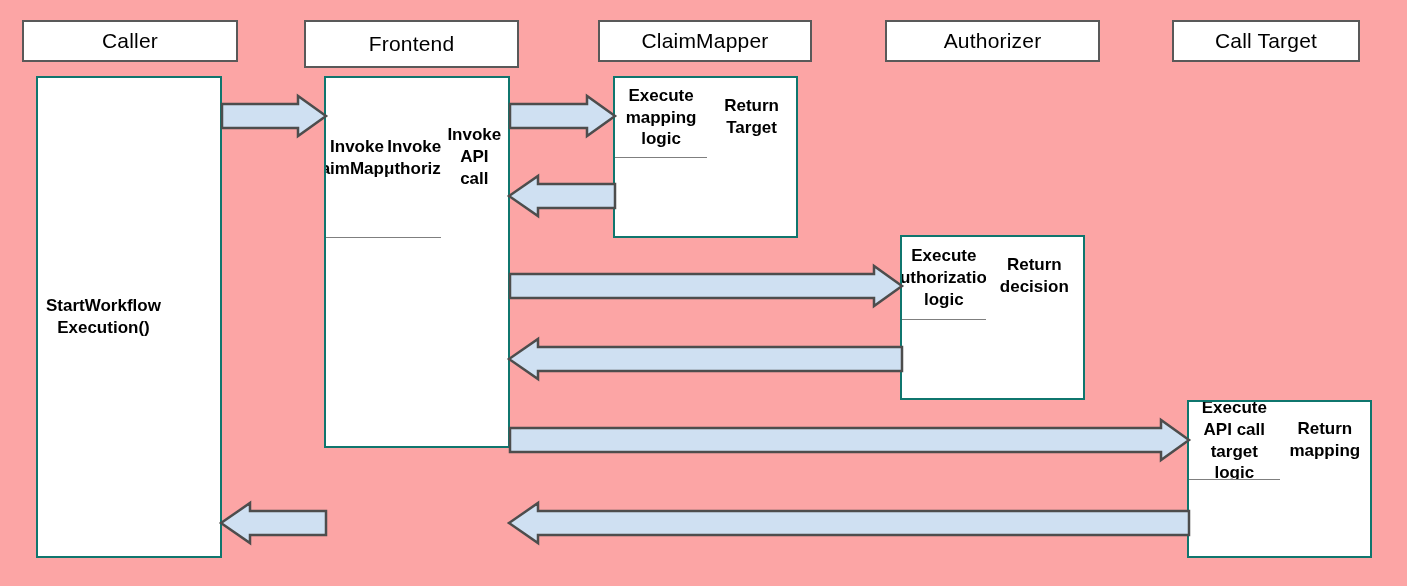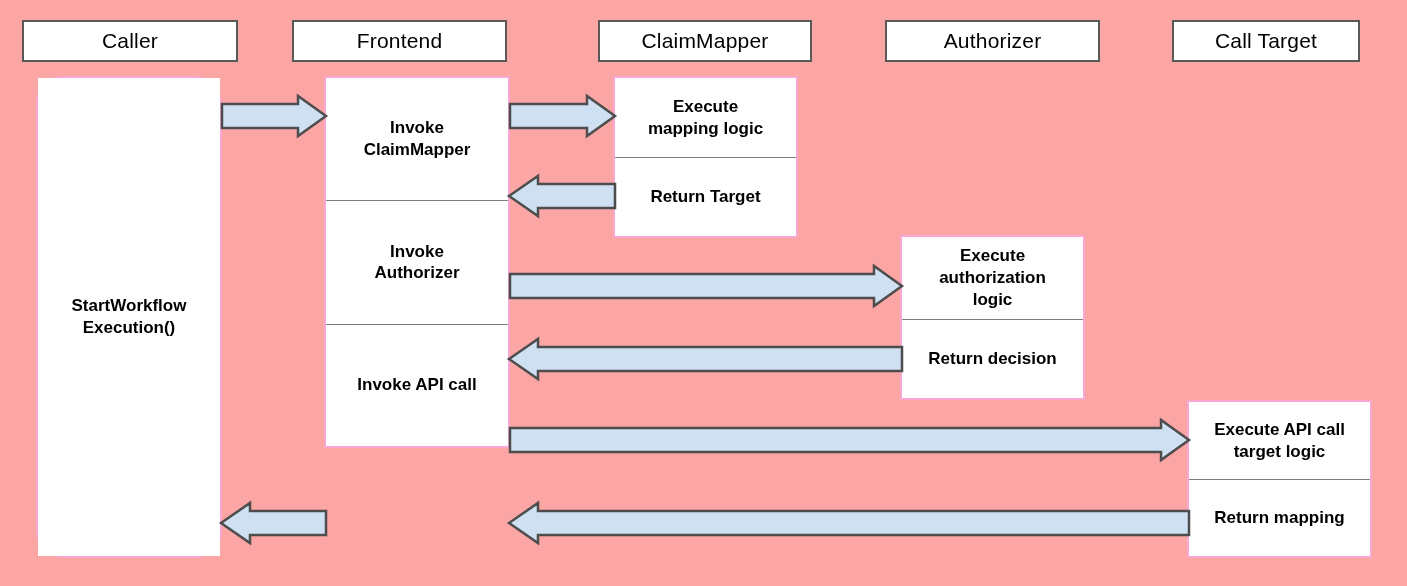--- a/index.html
+++ b/index.html
@@ -28,24 +28,24 @@
     font-size: 21px;
     font-weight: 400;
     color: #000000;
     letter-spacing: 0.2px;
   }
 
   
   .act-col {
     position: absolute;
     box-sizing: border-box;
-    border: 2px solid #f9a8d4;
+    border: 2px solid #0f766e;
     background: #ffffff;
     display: flex;
-    flex-direction: column;
+    flex-direction: row;
   }
   .act-box {
     box-sizing: border-box;
     background: #ffffff;
     display: flex;
     align-items: center;
     justify-content: center;
     text-align: center;
     font-size: 17px;
     font-weight: bold;
@@ -65,37 +65,37 @@
 </style>
 </head>
 <body>
 
 <div id="canvas">
 
   <div class="lifeline-head" style="left:22px; top:20px; width:216px; height:42px;">
     <span>Caller</span>
   </div>
 
-  <div class="lifeline-head" style="left:292px; top:20px; width:215px; height:42px;text-align:center;">
+  <div class="lifeline-head" style="left:304px; top:20px; width:215px; height:48px;text-align:center;">
     <span>Frontend</span>
   </div>
 
   <div class="lifeline-head" style="left:598px; top:20px; width:214px; height:42px;">
     <span>ClaimMapper</span>
   </div>
 
   <div class="lifeline-head" style="left:885px; top:20px; width:215px; height:42px;">
     <span>Authorizer</span>
   </div>
 
   <div class="lifeline-head" style="left:1172px; top:20px; width:188px; height:42px;">
     <span>Call Target</span>
   </div>
 
-  <div class="act-col" style="left:36px; top:76px; width:186px; height:482px;border-radius:28px;">
+  <div class="act-col" style="left:36px; top:76px; width:186px; height:482px;">
     <div class="act-box" style="height:100%;">StartWorkflow<br>Execution()</div>
   </div>
 
   <div class="act-col" style="left:324px; top:76px; width:186px; height:372px;justify-content:center;">
     <div class="act-box" style="height:160px;">Invoke<br>ClaimMapper</div>
     <div class="act-box" style="height:160px;">Invoke<br>Authorizer</div>
     <div class="act-box" style="height:158px;">Invoke API call</div>
   </div>
 
   <div class="act-col" style="left:613px; top:76px; width:185px; height:162px;">

